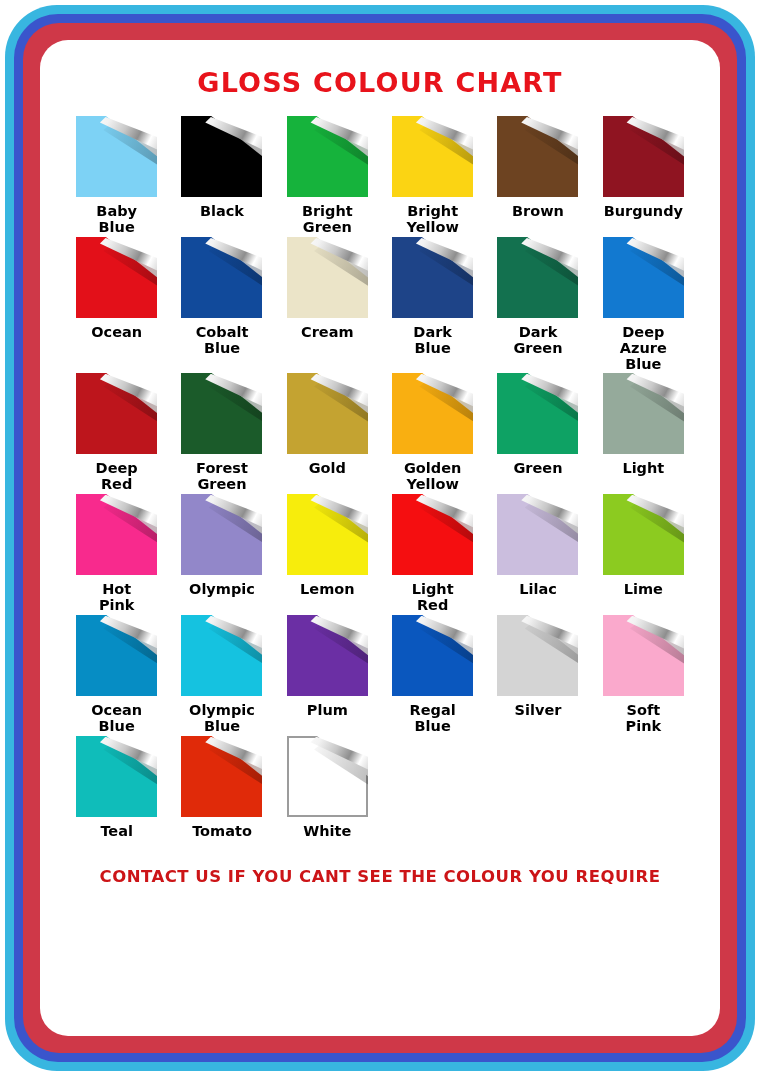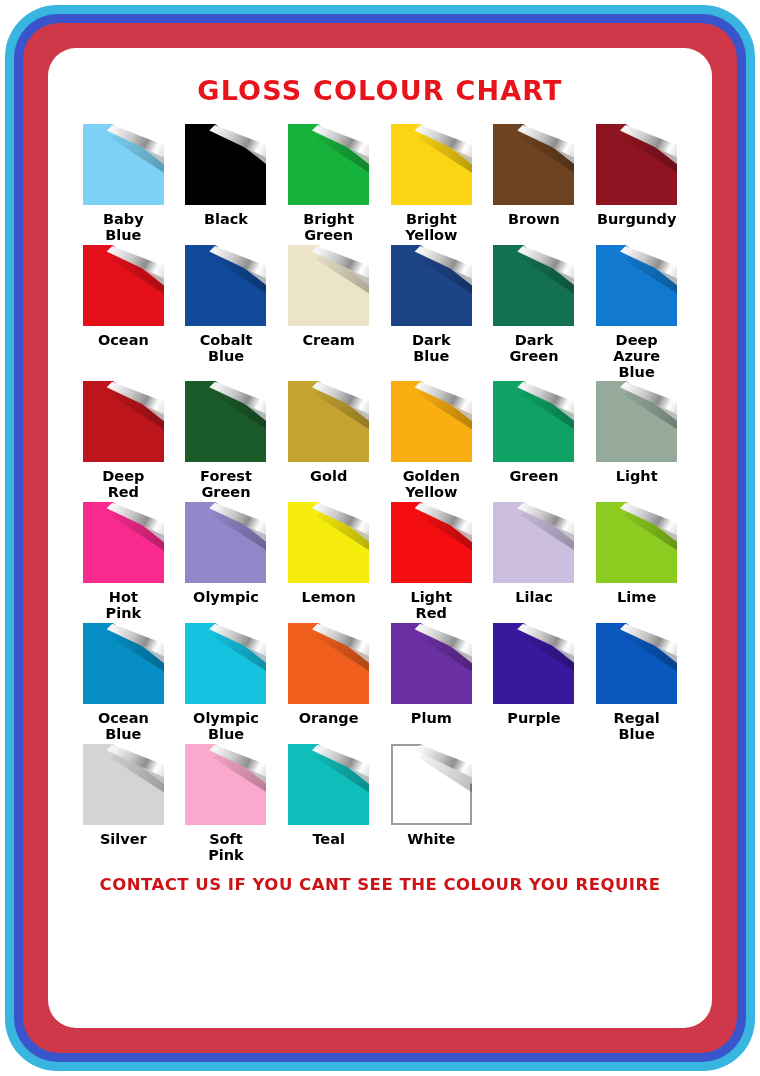--- a/index.html
+++ b/index.html
@@ -23,21 +23,21 @@
   .frame-mid {
     width: 100%; height: 100%;
     background: #3a55cc;         
     border-radius: 44px;
     padding: 9px;
   }
   .frame-inner {
     width: 100%; height: 100%;
     background: #cf3848;         
     border-radius: 36px;
-    padding: 25px;
+    padding: 17px;
   }
   .page {
     width: 100%; height: 100%;
     background: #ffffff;
     border-radius: 28px;
     overflow: hidden;
     position: relative;
   }
 
   
@@ -382,44 +382,26 @@
                 <div class="swatch-colour" style="background: rgb(21, 194, 224);"></div>
                 <div class="peel-wedge"></div>
                 <div class="peel-shadow" style="background: linear-gradient(118deg, rgb(21, 194, 224), rgba(0, 0, 0, 0.55));"></div>
                 <div class="peel-curl"></div>
               </div>
               <div class="swatch-label">Olympic
 Blue</div>
             </div>
             <div class="swatch-cell">
               <div class="swatch-wrap">
-                <div class="swatch-colour" style="background: rgb(240, 95, 29);"></div>
-                <div class="peel-wedge"></div>
-                <div class="peel-shadow" style="background: linear-gradient(118deg, rgb(240, 95, 29), rgba(0, 0, 0, 0.55));"></div>
-                <div class="peel-curl"></div>
-              </div>
-              <div class="swatch-label">Orange</div>
-            </div>
-            <div class="swatch-cell">
-              <div class="swatch-wrap">
                 <div class="swatch-colour" style="background: rgb(107, 47, 164);"></div>
                 <div class="peel-wedge"></div>
                 <div class="peel-shadow" style="background: linear-gradient(118deg, rgb(107, 47, 164), rgba(0, 0, 0, 0.55));"></div>
                 <div class="peel-curl"></div>
               </div>
               <div class="swatch-label">Plum</div>
-            </div>
-            <div class="swatch-cell">
-              <div class="swatch-wrap">
-                <div class="swatch-colour" style="background: rgb(58, 24, 157);"></div>
-                <div class="peel-wedge"></div>
-                <div class="peel-shadow" style="background: linear-gradient(118deg, rgb(58, 24, 157), rgba(0, 0, 0, 0.55));"></div>
-                <div class="peel-curl"></div>
-              </div>
-              <div class="swatch-label">Purple</div>
             </div>
             <div class="swatch-cell">
               <div class="swatch-wrap">
                 <div class="swatch-colour" style="background: rgb(10, 87, 190);"></div>
                 <div class="peel-wedge"></div>
                 <div class="peel-shadow" style="background: linear-gradient(118deg, rgb(10, 87, 190), rgba(0, 0, 0, 0.55));"></div>
                 <div class="peel-curl"></div>
               </div>
               <div class="swatch-label">Regal
 Blue</div>
@@ -444,20 +426,29 @@
 Pink</div>
             </div>
             <div class="swatch-cell">
               <div class="swatch-wrap">
                 <div class="swatch-colour" style="background: rgb(15, 189, 186);"></div>
                 <div class="peel-wedge"></div>
                 <div class="peel-shadow" style="background: linear-gradient(118deg, rgb(15, 189, 186), rgba(0, 0, 0, 0.55));"></div>
                 <div class="peel-curl"></div>
               </div>
               <div class="swatch-label">Teal</div>
+            </div>
+            <div class="swatch-cell">
+              <div class="swatch-wrap">
+                <div class="swatch-colour" style="background: rgb(224, 42, 9);"></div>
+                <div class="peel-wedge"></div>
+                <div class="peel-shadow" style="background: linear-gradient(118deg, rgb(224, 42, 9), rgba(0, 0, 0, 0.55));"></div>
+                <div class="peel-curl"></div>
+              </div>
+              <div class="swatch-label">Tomato</div>
             </div>
             <div class="swatch-cell">
               <div class="swatch-wrap">
                 <div class="swatch-colour bordered" style="background: rgb(255, 255, 255);"></div>
                 <div class="peel-wedge"></div>
                 <div class="peel-shadow" style="background: linear-gradient(118deg, rgb(255, 255, 255), rgba(0, 0, 0, 0.55));"></div>
                 <div class="peel-curl"></div>
               </div>
               <div class="swatch-label">White</div>
             </div>

